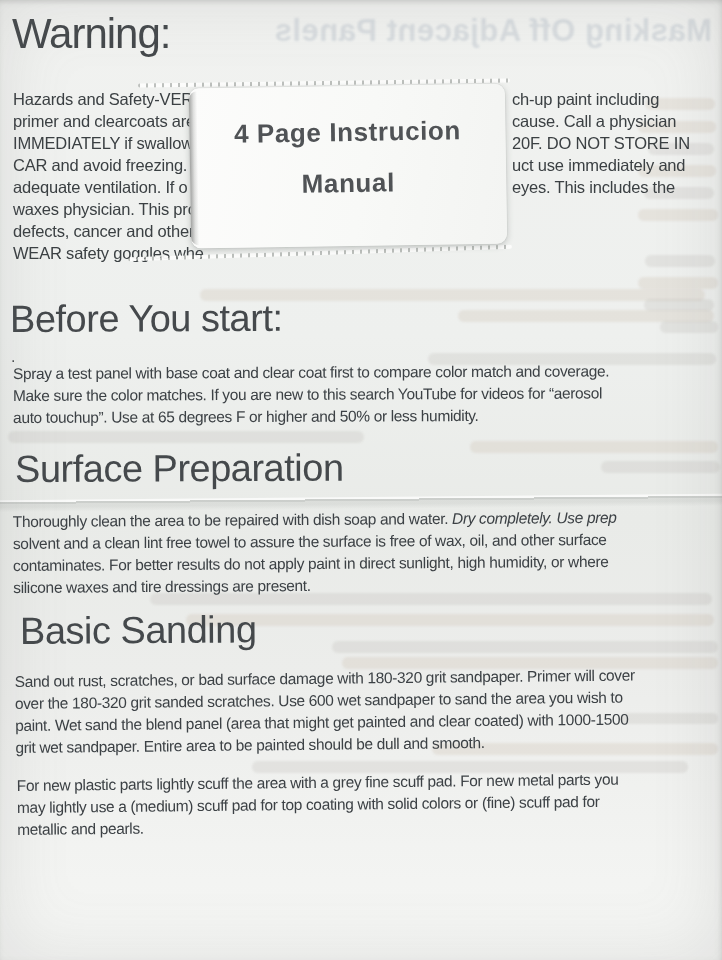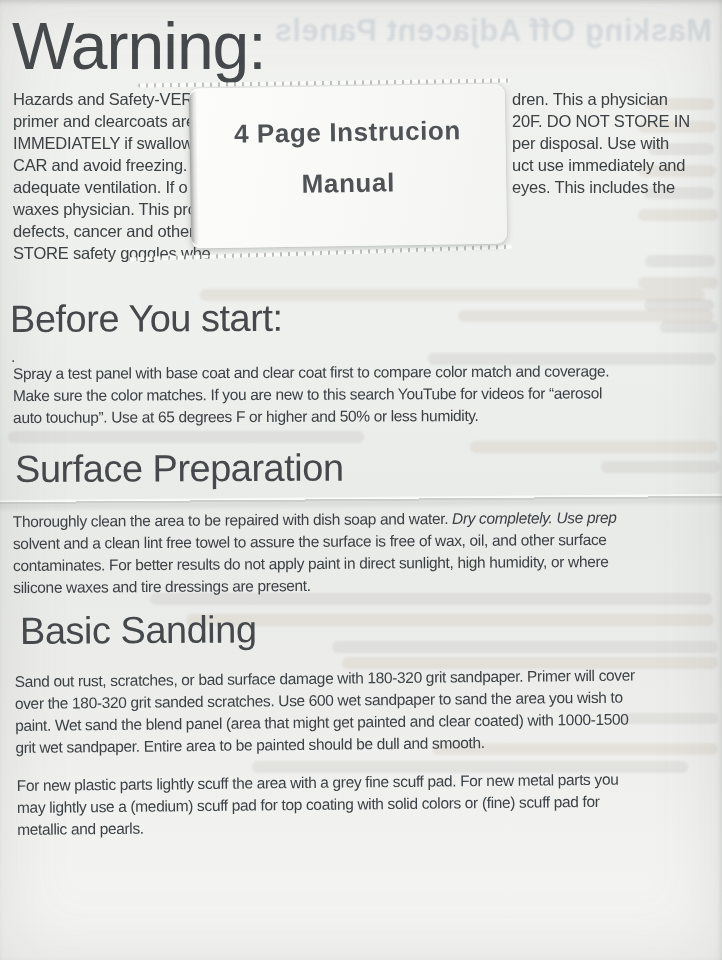--- a/index.html
+++ b/index.html
@@ -6,21 +6,21 @@
   .page{
     position:relative;width:722px;height:960px;overflow:hidden;
     font-family:"Liberation Sans","DejaVu Sans",sans-serif;
     background:linear-gradient(180deg,#f1f2f0 0%,#eef0ee 35%,#e9ebe8 54%,#ecEDeb 70%,#f2f3f1 88%,#f5f6f4 100%);
   }
   .page::after{
     content:"";position:absolute;inset:0;pointer-events:none;z-index:9;
     box-shadow:inset 0 0 70px rgba(110,115,112,0.16), inset 0 4px 6px -3px rgba(100,104,100,0.28), inset -4px 0 8px -5px rgba(100,104,100,0.22);
   }
   .h1{
-    position:absolute;color:#45494c;font-size:66px;line-height:1.05;
+    position:absolute;color:#45494c;font-size:42px;line-height:1.05;
     letter-spacing:-1px;white-space:nowrap;z-index:1;
   }
   .h2{
     position:absolute;color:#45494c;font-size:38px;line-height:1.05;
     letter-spacing:-0.5px;white-space:nowrap;z-index:1;
   }
   .body-line{white-space:nowrap;}
   .textblock{
     position:absolute;color:#3c4145;font-size:15.5px;line-height:22px;
     letter-spacing:-0.35px;z-index:1;
@@ -114,27 +114,27 @@
   <div class="h1" style="left:12px;top:12px;">Warning:</div>
 
   <div class="warncol" style="left:13px;top:88px;">
     <div class="body-line">Hazards and Safety-VERY</div>
     <div class="body-line">primer and clearcoats are</div>
     <div class="body-line">IMMEDIATELY if swallowed</div>
     <div class="body-line">CAR and avoid freezing.</div>
     <div class="body-line">adequate ventilation. If o</div>
     <div class="body-line">waxes physician. This produ</div>
     <div class="body-line">defects, cancer and other</div>
-    <div class="body-line">STORE safety goggles whe</div>
+    <div class="body-line">WEAR safety goggles whe</div>
   </div>
 
   <div class="warncol" style="left:512px;top:88px;">
-    <div class="body-line">dren. This a physician</div>
+    <div class="body-line">ch-up paint including</div>
+    <div class="body-line">cause. Call a physician</div>
     <div class="body-line">20F. DO NOT STORE IN</div>
-    <div class="body-line">per disposal. Use with</div>
     <div class="body-line">uct use immediately and</div>
     <div class="body-line">eyes. This includes the</div>
   </div>
 
 
   <div class="perf perf-top"></div>
   <div class="perf perf-bottom"></div>
   <div class="sticker">
     <div class="sticker-line">4 Page Instrucion</div>
     <div class="sticker-line">Manual</div>

